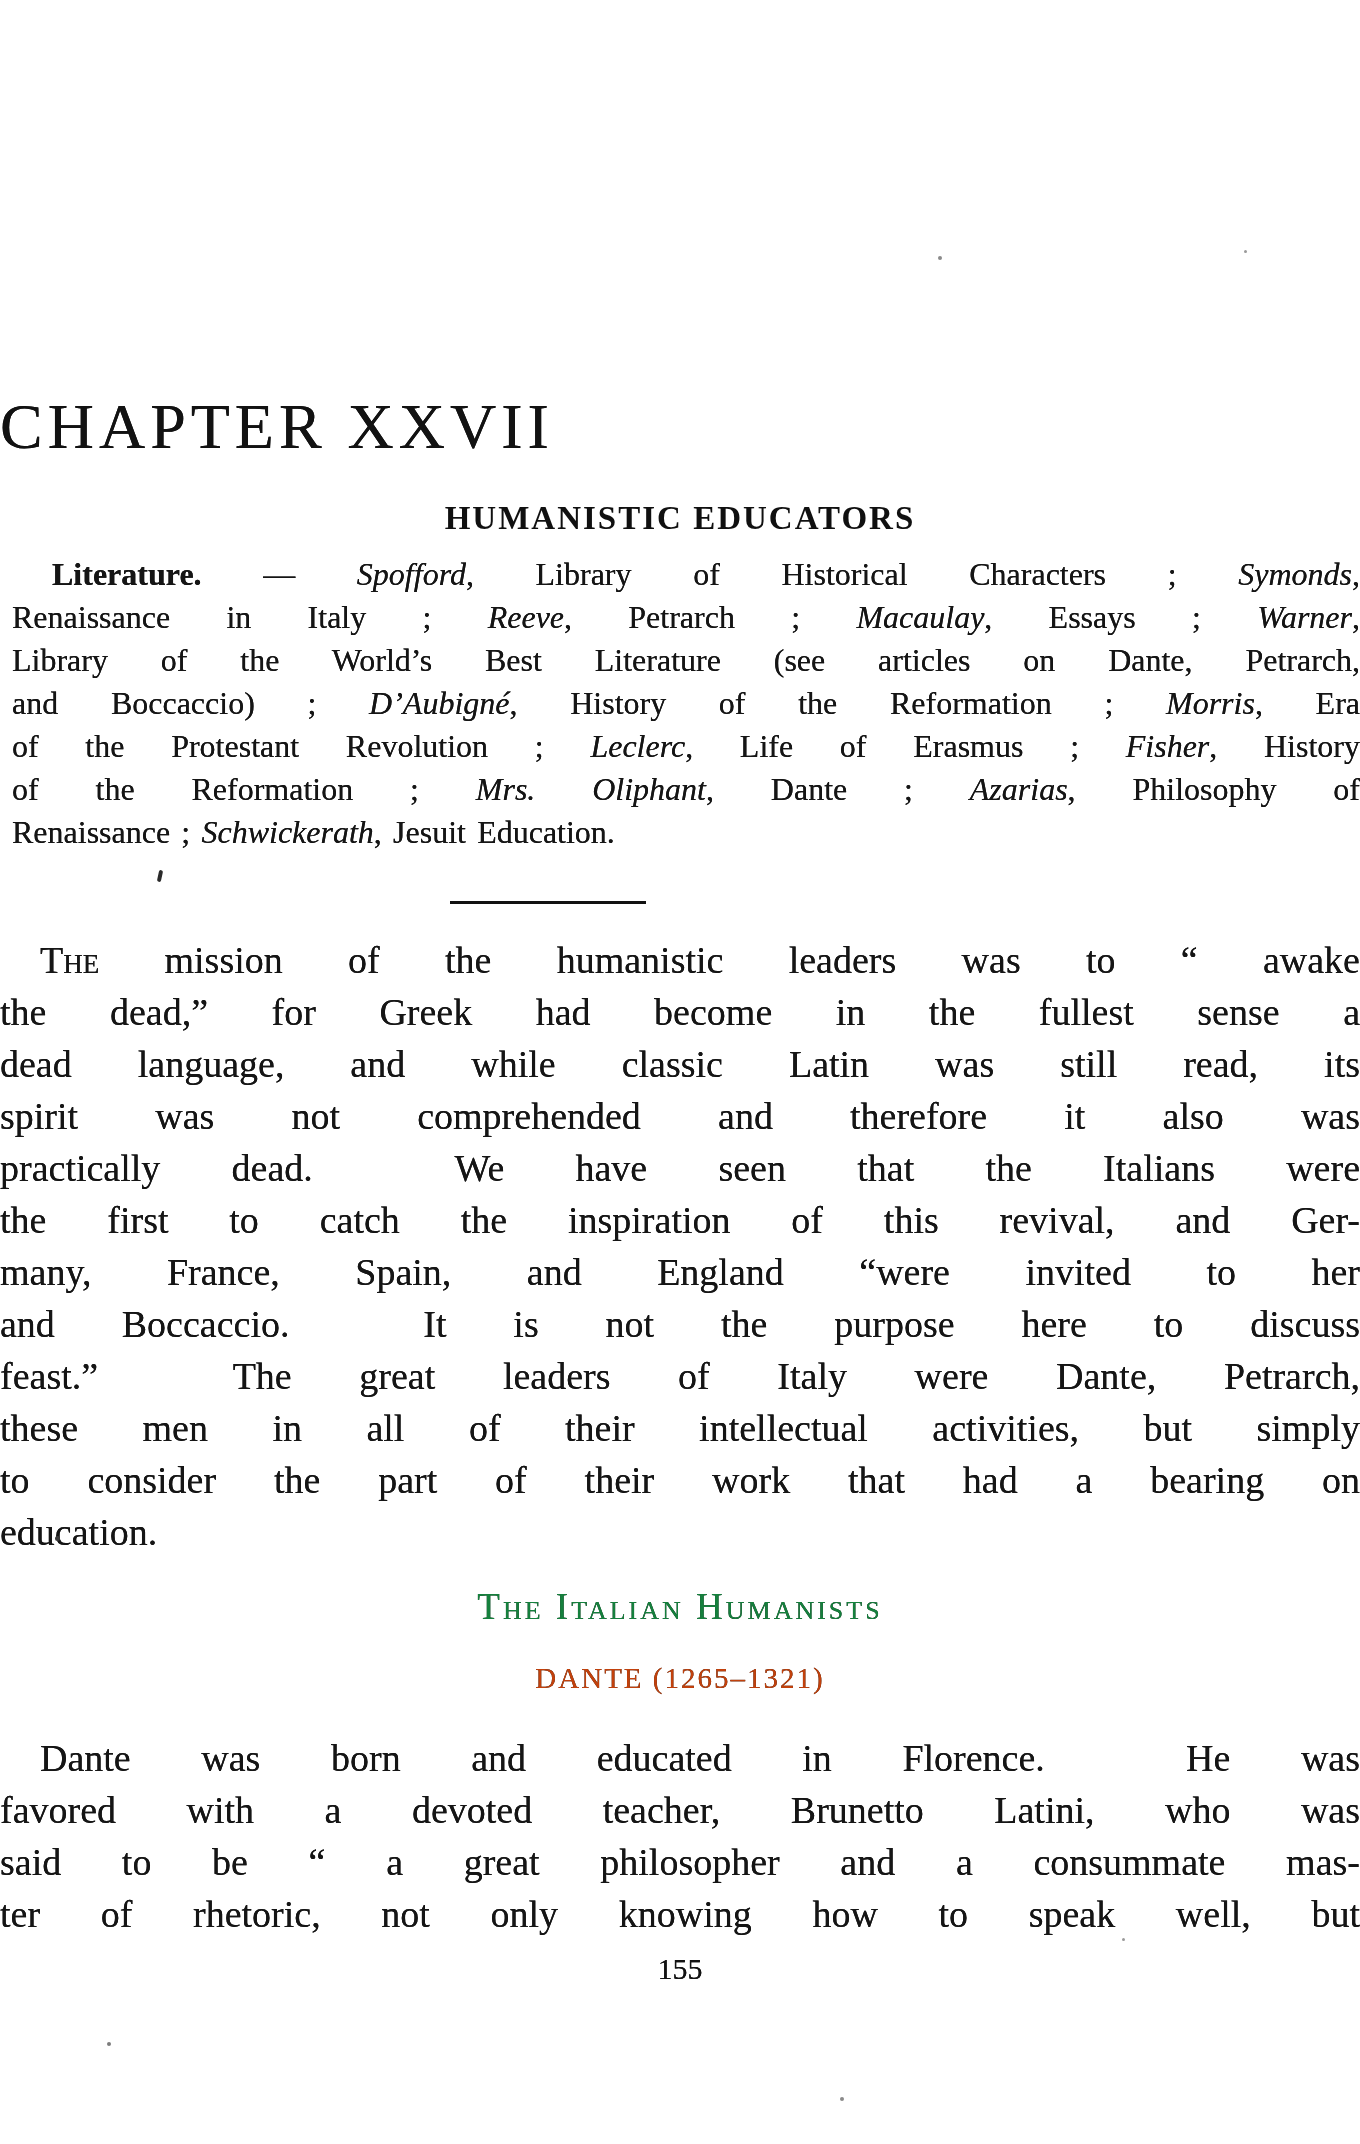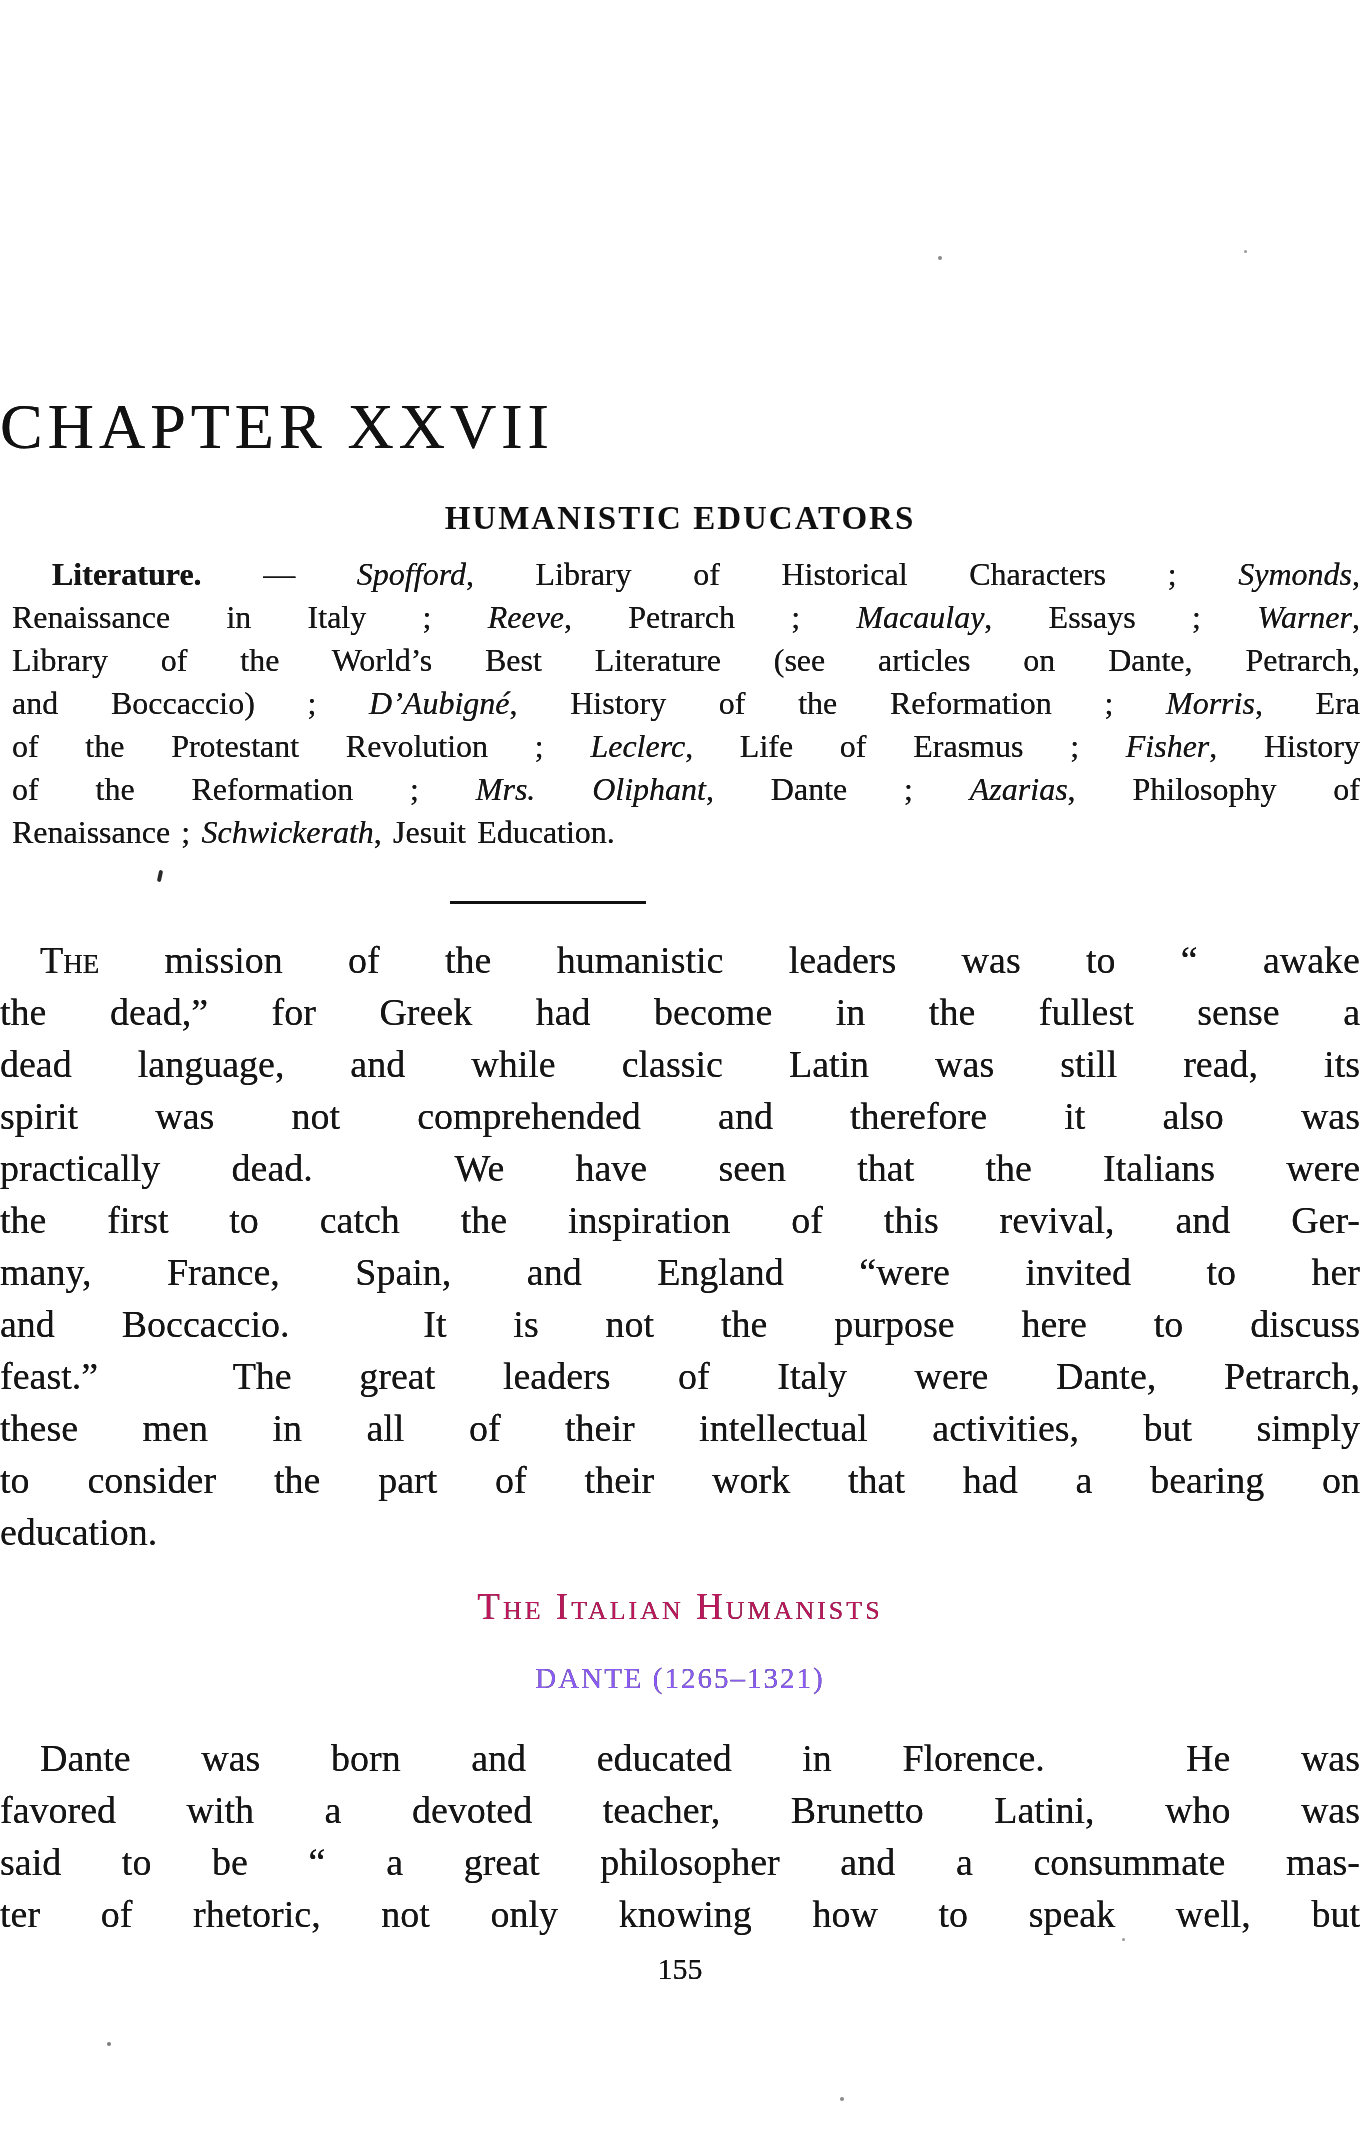--- a/index.html
+++ b/index.html
@@ -39,26 +39,26 @@
   .sc { font-variant:small-caps; }
   .divider {
     position:absolute; top:901px; left:450px;
     width:196px; height:3px; background:#111;
   }
   .body1 { position:absolute; top:938px; left:0; width:100%; }
   .body2 { position:absolute; top:1736px; left:0; width:100%; }
   .subheading-1 {
     position:absolute; top:1585px; left:0; width:100%;
     text-align:center; font-variant:small-caps;
-    font-size:37px; letter-spacing:3px; color:#be185d;
+    font-size:37px; letter-spacing:3px; color:#15803d;
     text-shadow:0 0 0.5px #121212;
   }
   .subheading-2 {
     position:absolute; top:1662px; left:0; width:100%;
-    text-align:center; font-size:29px; letter-spacing:2px; color:#8b5cf6;
+    text-align:center; font-size:29px; letter-spacing:2px; color:#c2410c;
     text-shadow:0 0 0.4px #131313;
   }
   .page-number {
     position:absolute; top:1952px; left:0; width:100%;
     text-align:center; font-size:30px; color:#131313;
     text-shadow:0 0 0.5px #131313;
   }
   .speck { position:absolute; background:#555; border-radius:50%; }
   .speck.s1 { left:158px; top:870px; width:4px; height:12px; border-radius:2px; transform:rotate(12deg); background:#2a2a2a; }
   .speck.s2 { left:55px;  top:1536px; width:5px; height:5px; background:#3a3a3a; }

